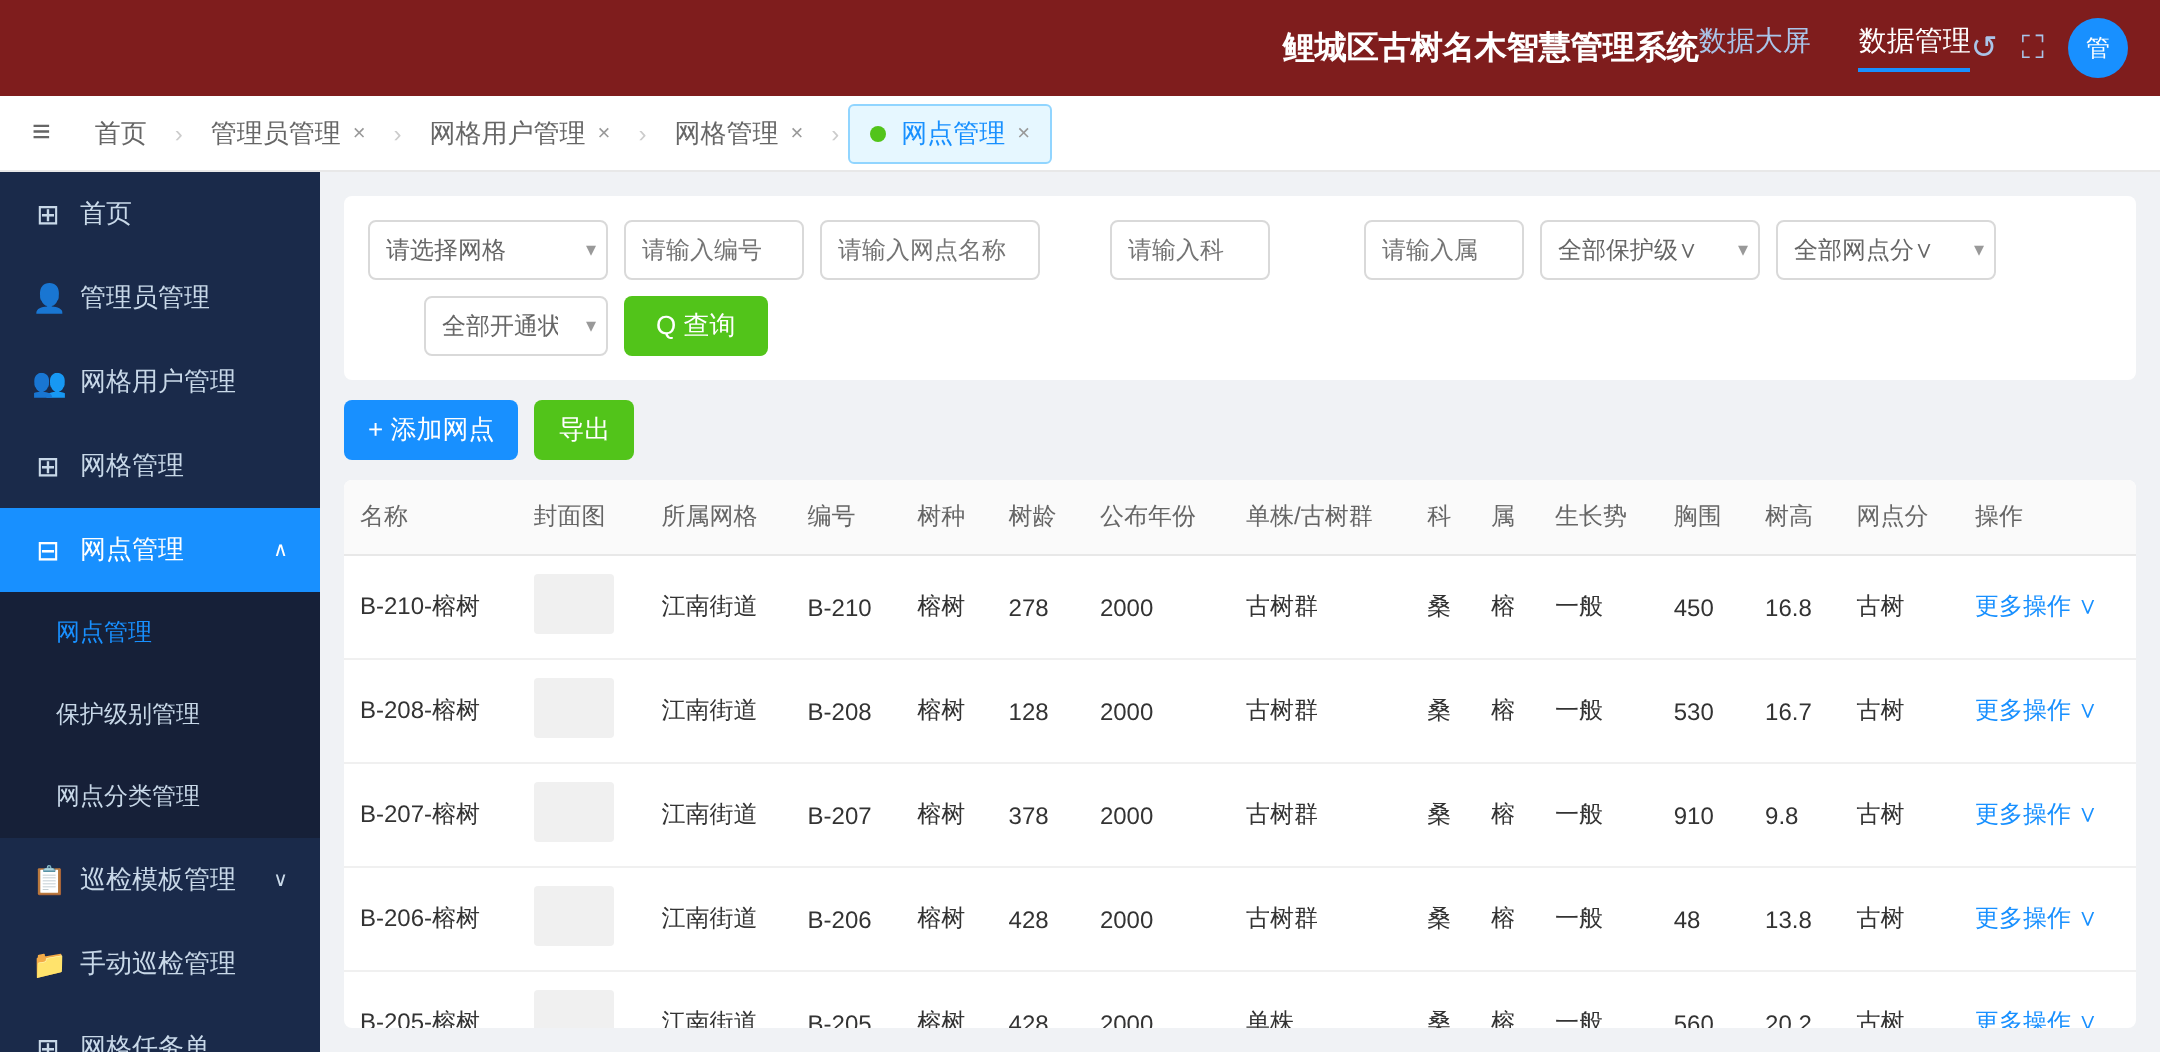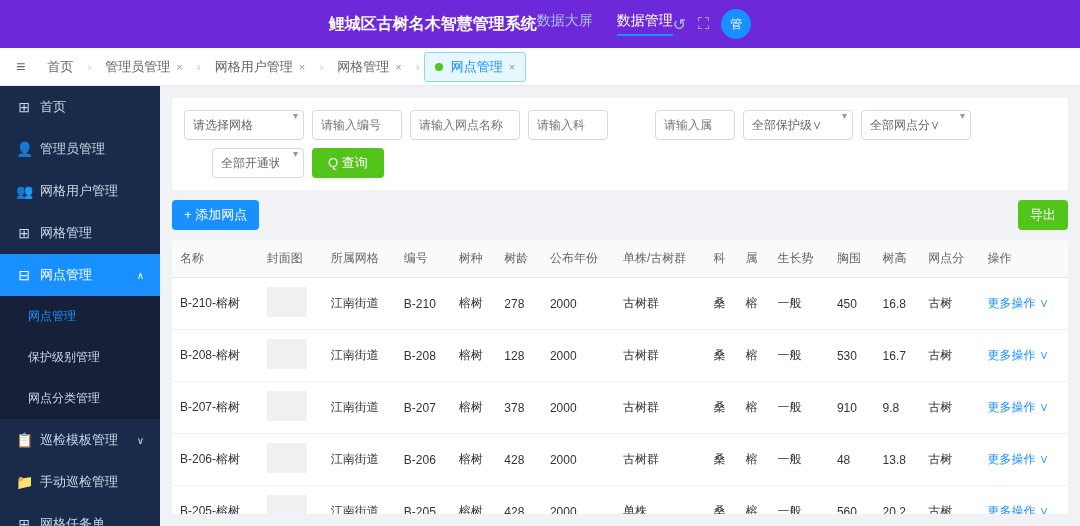--- a/index.html
+++ b/index.html
@@ -1,24 +1,24 @@
 <!DOCTYPE html>
 <html><head>
   <meta charset="utf-8">
   <style>
     * { box-sizing: border-box; margin: 0; padding: 0; }
     body { font-family: 'Microsoft YaHei', sans-serif; font-size: 13px; background: #f0f2f5; color: #333; display: flex; flex-direction: column; height: 526px; overflow: hidden; }
 
     
     .top-header {
       height: 48px;
-      background: #6d28d9;
-      display: flex;
-      align-items: center;
-      justify-content: center;
+      background: #7f1d1d;
+      display: flex;
+      align-items: center;
+      justify-content: flex-end;
       padding: 0 16px;
       color: #fff;
       flex-shrink: 0;
     }
     .app-title { font-size: 16px; font-weight: bold; color: #fff; }
     .top-nav { display: flex; gap: 24px; }
     .top-nav-item { font-size: 14px; color: #aac4e8; cursor: pointer; padding-bottom: 4px; }
     .top-nav-item.active { color: #fff; border-bottom: 2px solid #1890ff; }
     .top-right { display: flex; align-items: center; gap: 12px; }
     .icon-btn { color: #aac4e8; cursor: pointer; font-size: 16px; }
@@ -109,39 +109,38 @@
       border: 1px solid #d9d9d9;
       border-radius: 4px;
       font-size: 12px;
       color: #666;
       background: #fff;
       outline: none;
       appearance: none;
       cursor: pointer;
       width: 120px;
     }
-    .select-wrap { position: relative; display: inline-flex; }
+    .select-wrap { position: relative; display: inline-flex; align-items: center; }
     .select-wrap::after { content: '▾'; position: absolute; right: 6px; font-size: 10px; color: #999; pointer-events: none; }
     .btn-query {
       height: 30px;
       padding: 0 16px;
       background: #52c41a;
       color: #fff;
       border: none;
       border-radius: 4px;
       cursor: pointer;
       font-size: 13px;
     }
 
     
     .action-bar {
       display: flex;
       gap: 8px;
       padding: 0;
-      justify-content: space-between;
     }
     .btn-add {
       height: 30px;
       padding: 0 12px;
       background: #1890ff;
       color: #fff;
       border: none;
       border-radius: 4px;
       cursor: pointer;
       font-size: 13px;
@@ -271,21 +270,21 @@
   <div class="content">
 
     <div class="filter-bar">
       <div class="select-wrap">
         <select class="filter-select">
           <option>请选择网格</option>
         </select>
       </div>
       <input class="filter-input" style="width: 90px;" placeholder="请输入编号">
       <input class="filter-input" placeholder="请输入网点名称" style="">
-      <input class="filter-input" style="width: 80px;" placeholder="请输入科">
+      <input class="filter-input" style="width: 80px; margin-left: 27px;" placeholder="请输入科">
       <input class="filter-input" style="width: 80px; margin-left: 39px;" placeholder="请输入属">
       <div class="select-wrap">
         <select class="filter-select" style="width:110px;">
           <option>全部保护级∨</option>
         </select>
       </div>
       <div class="select-wrap">
         <select class="filter-select" style="width:110px;">
           <option>全部网点分∨</option>
         </select>

